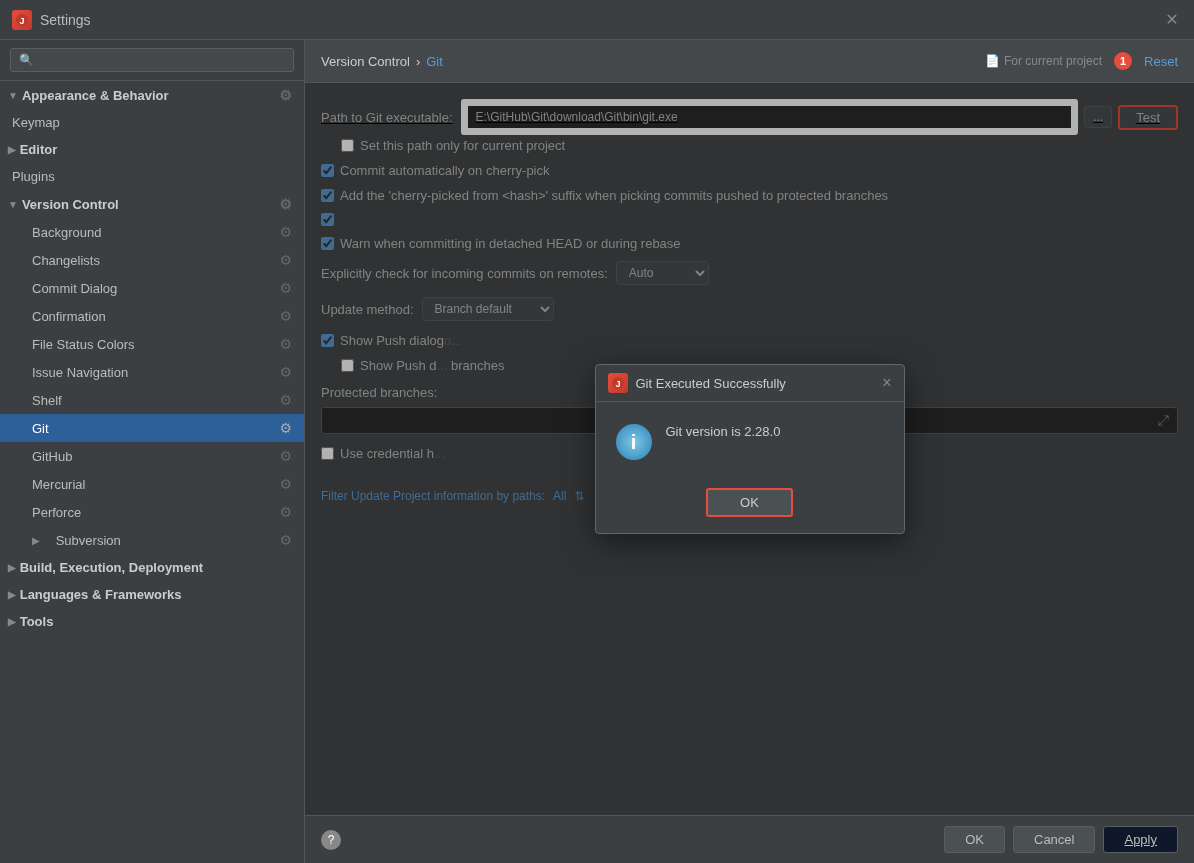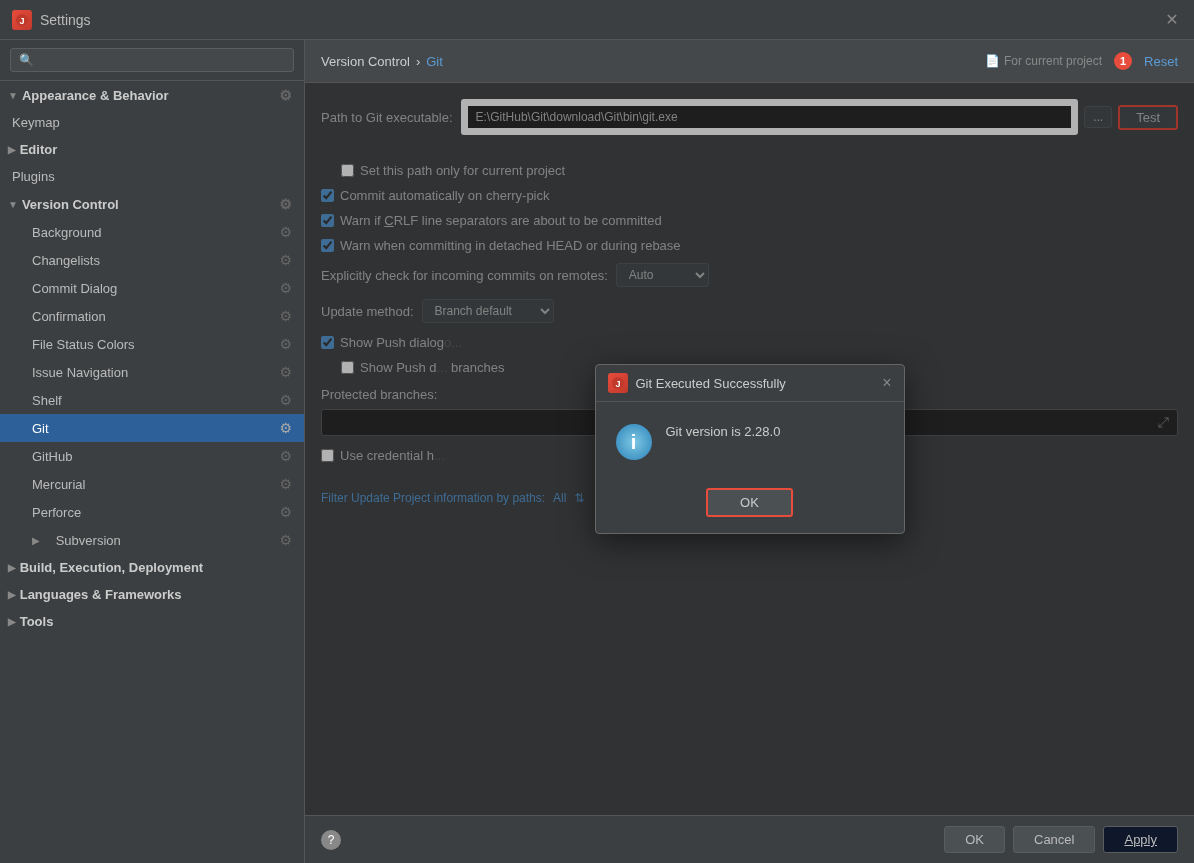--- a/index.html
+++ b/index.html
@@ -34,21 +34,21 @@
     
     .content-header { padding: 12px 16px; display: flex; align-items: center; justify-content: space-between; border-bottom: 1px solid #555; background: #45484a; }
     .breadcrumb { display: flex; align-items: center; gap: 6px; color: #ccc; font-size: 13px; }
     .header-right { display: flex; align-items: center; gap: 12px; }
     .for-project { color: #888; font-size: 12px; display: flex; align-items: center; gap: 4px; }
     .badge-red { background: #e74c3c; color: white; border-radius: 50%; width: 18px; height: 18px; display: flex; align-items: center; justify-content: center; font-size: 11px; font-weight: bold; }
     .reset-btn { color: #5b9bd5; font-size: 13px; cursor: pointer; }
     
     .content-body { flex: 1; padding: 16px; overflow-y: auto; position: relative; }
     
-    .form-row { display: flex; align-items: center; margin-bottom: 28px; }
+    .form-row { display: flex; align-items: center; margin-bottom: 3px; text-decoration: underline; }
     .form-label { color: #bbb; font-size: 13px; white-space: nowrap; margin-right: 8px; }
     .form-input-wrap { display: flex; align-items: center; flex: 1; gap: 6px; }
     .path-input { background: #2b2b2b; border: 7px solid #ffffff; border-radius: 3px; color: #bbb; padding: 4px 8px; font-size: 12px; flex: 1; outline: none; }
     .browse-btn { background: #4b5052; border: 1px solid #5a5d5f; border-radius: 3px; color: #bbb; padding: 3px 8px; font-size: 12px; cursor: pointer; }
     .test-btn { background: #4b5052; border: 2px solid #e74c3c; border-radius: 3px; color: #bbb; padding: 3px 16px; font-size: 13px; cursor: pointer; }
     
     .checkbox-row { display: flex; align-items: center; margin-bottom: 10px; gap: 6px; }
     .checkbox-row input[type=checkbox] { accent-color: #5b9bd5; }
     .checkbox-label { color: #bbb; font-size: 13px; }
     
@@ -231,24 +231,27 @@
         <div class="checkbox-row indent">
           <input type="checkbox" style="">
           <span class="checkbox-label">Set this path only for current project</span>
         </div>
 
         <div class="checkbox-row">
           <input type="checkbox" checked="" style="">
           <span class="checkbox-label">Commit automatically on cherry-pick</span>
         </div>
 
-
-        <div class="checkbox-row">
-          <input type="checkbox" checked="" style="">
-          <span class="checkbox-label">Warn if <u>C</u>RLF line separators are about to be committed</span>
+        <div class="checkbox-row">
+          <input type="checkbox" checked="" style="">
+          <span class="checkbox-label">Add the 'cherry-picked from &lt;hash&gt;' suffix when picking commits pushed to protected branches</span>
+        </div>
+
+        <div class="checkbox-row">
+          <input type="checkbox" checked="" style="">
         </div>
 
         <div class="checkbox-row">
           <input type="checkbox" checked="" style="">
           <span class="checkbox-label">Warn when committing in detached HEAD or during rebase</span>
         </div>
 
         <div class="select-row">
           <span class="select-label">Explicitly check for incoming commits on remotes:</span>
           <select>

